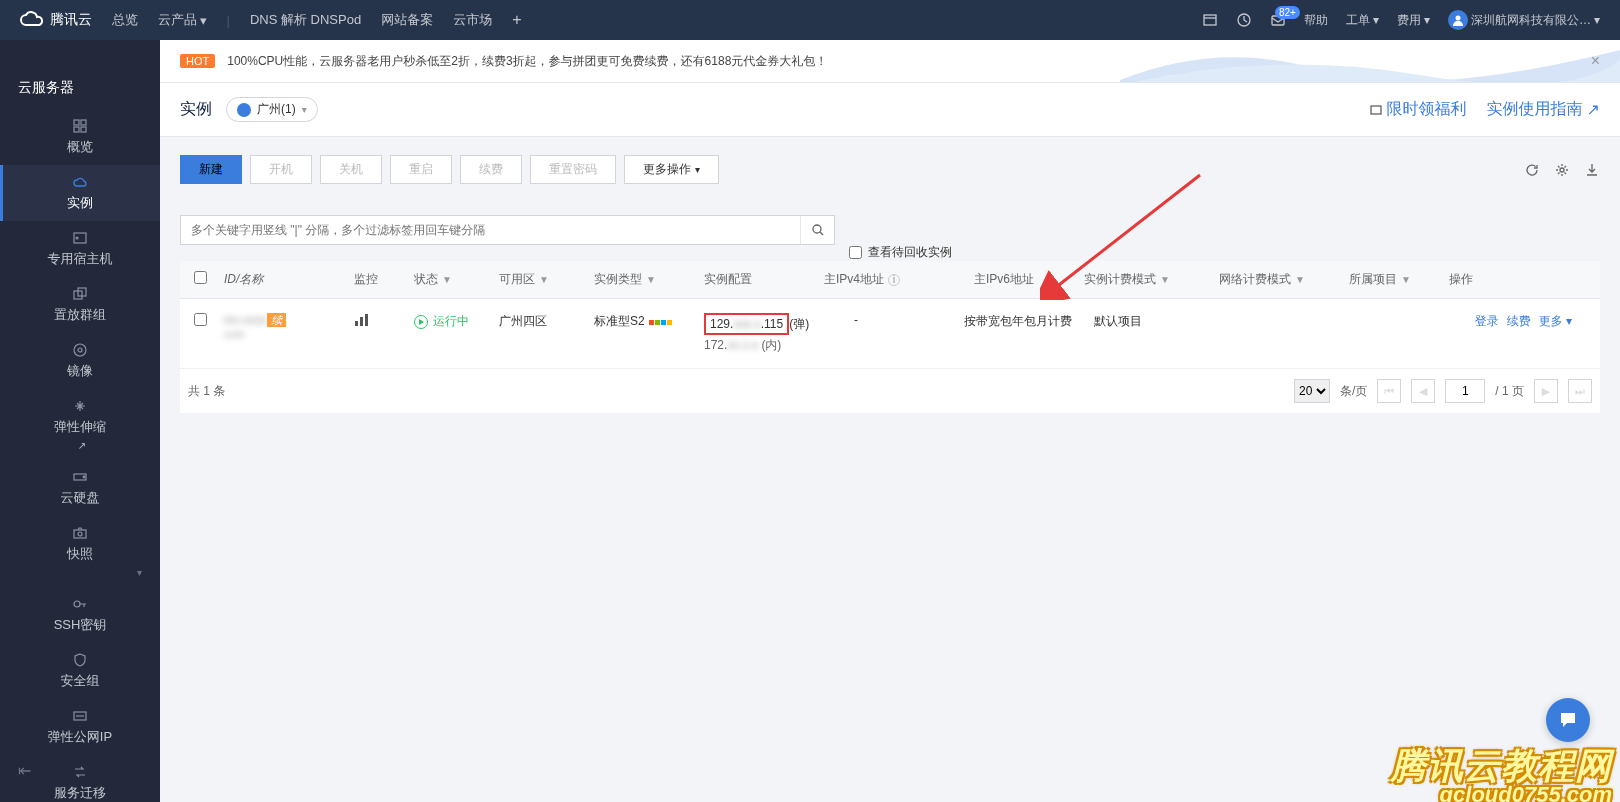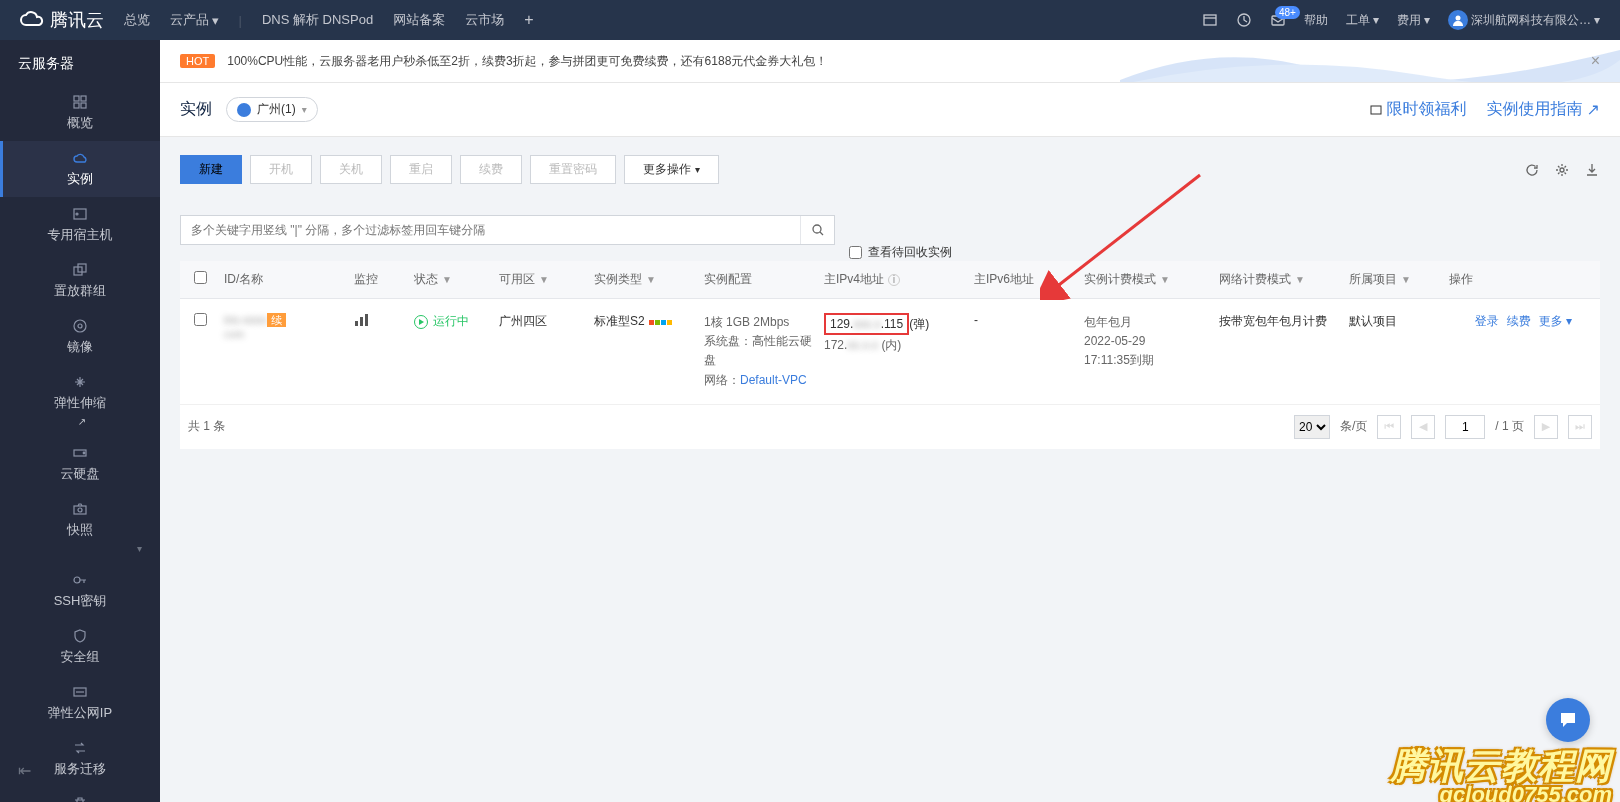--- a/index.html
+++ b/index.html
@@ -1,35 +1,35 @@
 <!DOCTYPE html>
 <html><head>
 <meta charset="utf-8">
 <style>
 * { margin: 0; padding: 0; box-sizing: border-box; }
 body { font-family: -apple-system, "PingFang SC", "Microsoft YaHei", sans-serif; font-size: 12px; color: #333; background: #f5f5f5; width: 1620px; height: 802px; overflow: hidden; position: relative; }
 
 
 .top-header { height: 40px; background: #26344b; display: flex; align-items: center; padding: 0 20px; color: #c4c7cf; }
-.logo-area { display: flex; align-items: center; gap: 6px; margin-right: 20px; color: #fff; font-size: 18px; font-weight: 500; }
+.logo-area { display: flex; align-items: center; gap: 6px; margin-right: 20px; color: #fff; font-size: 14px; font-weight: 500; }
 .logo-svg { width: 24px; height: 24px; }
 .top-nav { display: flex; align-items: center; gap: 20px; font-size: 13px; }
 .top-nav .nav-item { cursor: pointer; display: flex; align-items: center; gap: 3px; color: #c4c7cf; }
 .top-nav .sep { color: #4a5668; }
 .top-nav .plus { font-size: 16px; }
 .top-right { margin-left: auto; display: flex; align-items: center; gap: 18px; font-size: 12px; }
 .top-right .nav-item { cursor: pointer; display: flex; align-items: center; gap: 3px; color: #c4c7cf; position: relative; }
 .badge-99 { position: absolute; top: -6px; right: -14px; background: #4a8cff; color: #fff; font-size: 10px; padding: 0 4px; border-radius: 7px; line-height: 13px; }
 .avatar { width: 20px; height: 20px; border-radius: 50%; background: #3b7ddd; display: flex; align-items: center; justify-content: center; }
 .icon-sm { width: 16px; height: 16px; }
 
 
 .layout { display: flex; height: calc(100% - 40px); }
 .sidebar { width: 160px; background: #23293b; color: #c4c7cf; padding-top: 15px; }
-.sidebar-title { color: #fff; font-size: 14px; font-weight: 500; padding: 0 18px 12px; }
+.sidebar-title { color: #fff; font-size: 14px; font-weight: 500; padding: 0 18px 12px; margin-top: 24px; }
 .sidebar-item { display: flex; align-items: center; gap: 4px; padding: 9px 18px; cursor: pointer; font-size: 13px; color: #c4c7cf; position: relative; flex-direction: column; }
 .sidebar-item.active { color: #fff; background: #2b3248; }
 .sidebar-item.active::before { content: ""; position: absolute; left: 0; top: 0; bottom: 0; width: 3px; background: #3b7ddd; }
 .sidebar-item .chevron { margin-left: auto; font-size: 10px; color: #6b7280; }
 .sidebar-item .ext-icon { font-size: 10px; margin-left: 4px; }
 .sidebar-footer-icon { position: absolute; bottom: 22px; left: 18px; color: #6b7280; font-size: 16px; }
 .side-icon { width: 16px; height: 16px; flex-shrink: 0; }
 
 
 .content { flex: 1; display: flex; flex-direction: column; background: #f2f4f7; position: relative; }
@@ -59,21 +59,21 @@
 .search-input { flex: 1; border: none; padding: 7px 10px; font-size: 12px; outline: none; }
 .search-btn { width: 34px; background: #fff; border: none; border-left: 1px solid #e5e7eb; cursor: pointer; display: flex; align-items: center; justify-content: center; }
 .checkbox-label { display: flex; align-items: center; gap: 6px; font-size: 12px; color: #333; cursor: pointer; margin-top: 46px; }
 
 .table { background: #fff; }
 .table-header, .table-row { display: flex; align-items: flex-start; padding: 10px 8px; font-size: 12px; }
 .table-header { color: #666; font-weight: 500; border-bottom: 1px solid #e5e7eb; background: #f7f8fa; }
 .table-row { border-bottom: 1px solid #f0f0f0; padding: 14px 8px; }
 .col { padding: 0 6px; }
 .col-check { width: 30px; }
-.col-id { width: 130px; }
+.col-id { width: 130px; font-style: italic; }
 .col-monitor { width: 60px; }
 .col-status { width: 85px; }
 .col-zone { width: 95px; }
 .col-type { width: 110px; }
 .col-config { width: 120px; }
 .col-ipv4 { width: 150px; }
 .col-ipv6 { width: 110px; }
 .col-billing { width: 135px; }
 .col-netbill { width: 130px; }
 .col-project { width: 100px; }
@@ -146,21 +146,21 @@
         <svg class="icon-sm" viewBox="0 0 16 16" fill="none" stroke="#c4c7cf" stroke-width="1.3">
           <circle cx="8" cy="8" r="6"></circle>
           <path d="M8 4v4l3 2"></path>
         </svg>
       </span>
     <span class="nav-item">
       <svg class="icon-sm" viewBox="0 0 16 16" fill="none" stroke="#c4c7cf" stroke-width="1.3">
           <rect x="2" y="4" width="12" height="9" rx="1"></rect>
           <path d="M2 6l6 4 6-4"></path>
         </svg>
-      <span class="badge-99">48+</span>
+      <span class="badge-99">82+</span>
     </span>
     <span class="nav-item">帮助</span>
     <span class="nav-item"><span>工单</span>▾</span>
     <span class="nav-item"><span>费用</span>▾</span>
     <span class="nav-item">
       <span class="avatar">
           <svg width="12" height="12" viewBox="0 0 12 12" fill="#fff">
             <circle cx="6" cy="4" r="2.5"></circle>
             <path d="M1 12c0-3 2-5 5-5s5 2 5 5"></path>
           </svg>
@@ -395,35 +395,25 @@
                 <span>运行中</span>
               </div>
             </div>
           <div class="col col-zone">广州四区</div>
           <div class="col col-type"><span>标准型S2</span><span class="os-icons">
                 <span class="os-box" style="background:#f25022"></span>
                 <span class="os-box" style="background:#7fba00"></span>
                 <span class="os-box" style="background:#00a4ef"></span>
                 <span class="os-box" style="background:#ffb900"></span>
               </span></div>
-          <div class="col col-config config-lines">
-            <div>1核 1GB 2Mbps</div>
-            <div><span class="lbl">系统盘：</span><span>高性能云硬盘</span></div>
-            <div><span class="lbl">网络：</span><span class="link">Default-VPC</span></div>
-          </div>
           <div class="col col-ipv4">
             <span class="ip-box"><span>129.</span><span class="blur-text">xxx.x</span><span>.115</span></span><span>(弹)</span>
             <div class="ip-line2"><span>172.</span><span class="blur-text">xx.x.x</span> <span>(内)</span></div>
           </div>
           <div class="col col-ipv6">-</div>
-          <div class="col col-billing config-lines">
-            <div>包年包月</div>
-              <div>2022-05-29</div>
-              <div>17:11:35到期</div>
-          </div>
           <div class="col col-netbill">按带宽包年包月计费</div>
           <div class="col col-project">默认项目</div>
           <div class="col col-ops">
             <div class="ops-links">
               <span class="link">登录</span>
               <span class="link">续费</span>
               <span class="link"><span>更多</span> ▾</span>
             </div>
           </div>
         </div>

